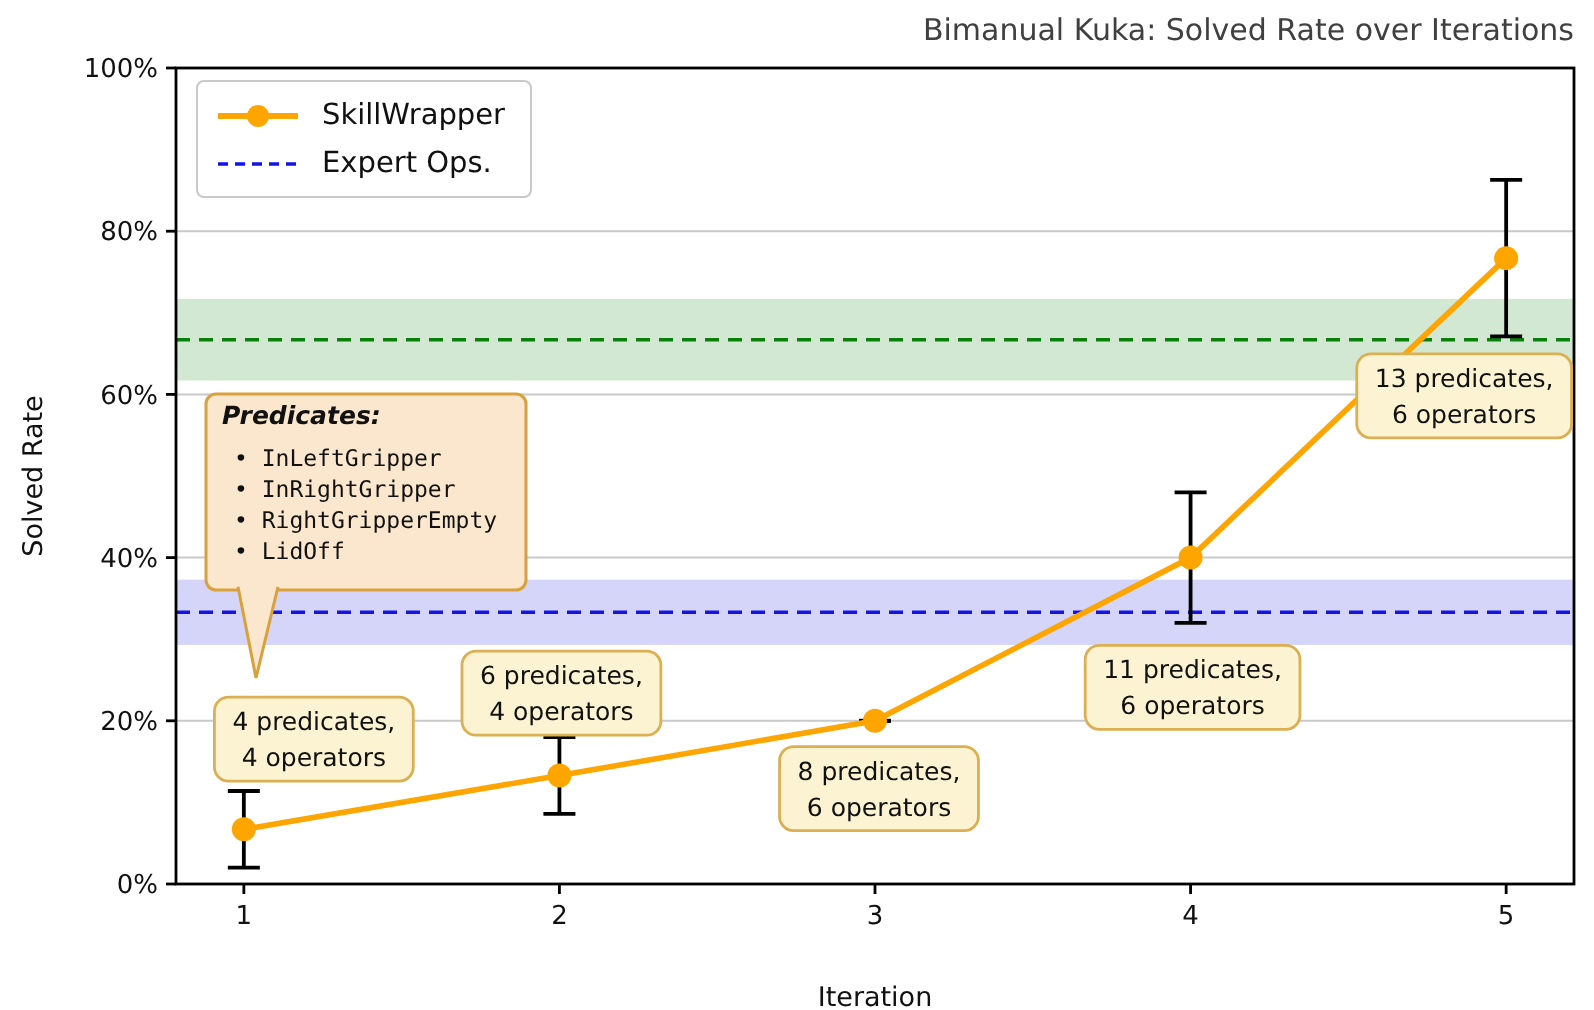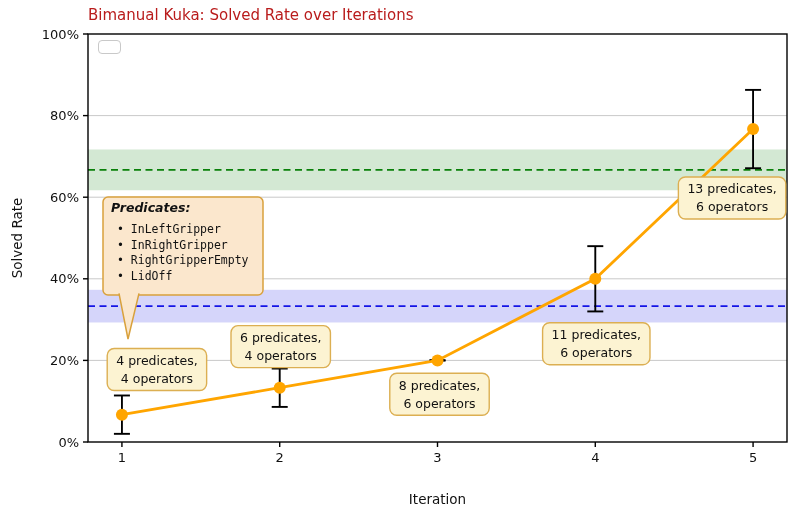--- a/index.html
+++ b/index.html
@@ -1,19 +1,19 @@
 <!DOCTYPE html>
 <html><head>
 <meta charset="utf-8">
 <style>
   html,body{margin:0;padding:0;}
   body{width:797px;height:505px;position:relative;background:#ffffff;
        font-family:"DejaVu Sans",sans-serif;overflow:hidden;color:#111;}
   .overlay{position:absolute;}
-  #fig-title{left:88px;top:6px;width:699px;text-align:left;font-size:15px;color:#b91c1c;}
+  #fig-title{left:88px;top:6px;width:699px;text-align:right;font-size:15px;color:#404040;}
   #ylabel{left:17px;top:238px;transform:translate(-50%,-50%) rotate(-90deg);
           font-size:13.5px;white-space:nowrap;}
   #xlabel{left:88px;top:491px;width:699px;text-align:center;font-size:13.5px;}
   #chart{position:absolute;left:0;top:0;}
   svg text{font-family:"DejaVu Sans",sans-serif;fill:#111;}
   svg text.mono{font-family:"DejaVu Sans Mono",monospace;}
   #legend{left:98px;top:40px;border:1px solid #c9c9c9;border-radius:4px;
           background:rgba(255,255,255,0.93);padding:6px 12px 6px 9px;
           display:flex;flex-direction:column;gap:3px;}
   .legend-row{display:flex;align-items:center;gap:11px;height:21px;}
@@ -117,13 +117,26 @@
       <text x="117" y="248.5" font-size="11.5" class="mono" fill="#111">• InRightGripper</text>
       <text x="117" y="264" font-size="11.5" class="mono" fill="#111">• RightGripperEmpty</text>
       <text x="117" y="279.5" font-size="11.5" class="mono" fill="#111">• LidOff</text>
     </g>
   </svg>
 
 <div class="overlay" id="fig-title">Bimanual Kuka: Solved Rate over Iterations</div>
 <div class="overlay" id="ylabel">Solved Rate</div>
 <div class="overlay" id="xlabel">Iteration</div>
 <div class="overlay" id="legend">
+    <div class="legend-row">
+      <svg width="42" height="16">
+        <line x1="1" y1="8" x2="41" y2="8" stroke="#FFA500" stroke-width="3"></line>
+        <circle cx="21" cy="8" r="5.5" fill="#FFA500"></circle>
+      </svg>
+      <span class="legend-label">SkillWrapper</span>
+    </div>
+    <div class="legend-row">
+      <svg width="42" height="16">
+        <line x1="1" y1="8" x2="41" y2="8" stroke="#1414E6" stroke-width="1.8" stroke-dasharray="5 3.5"></line>
+      </svg>
+      <span class="legend-label">Expert Ops.</span>
+    </div>
   </div>
 
 </body></html>

